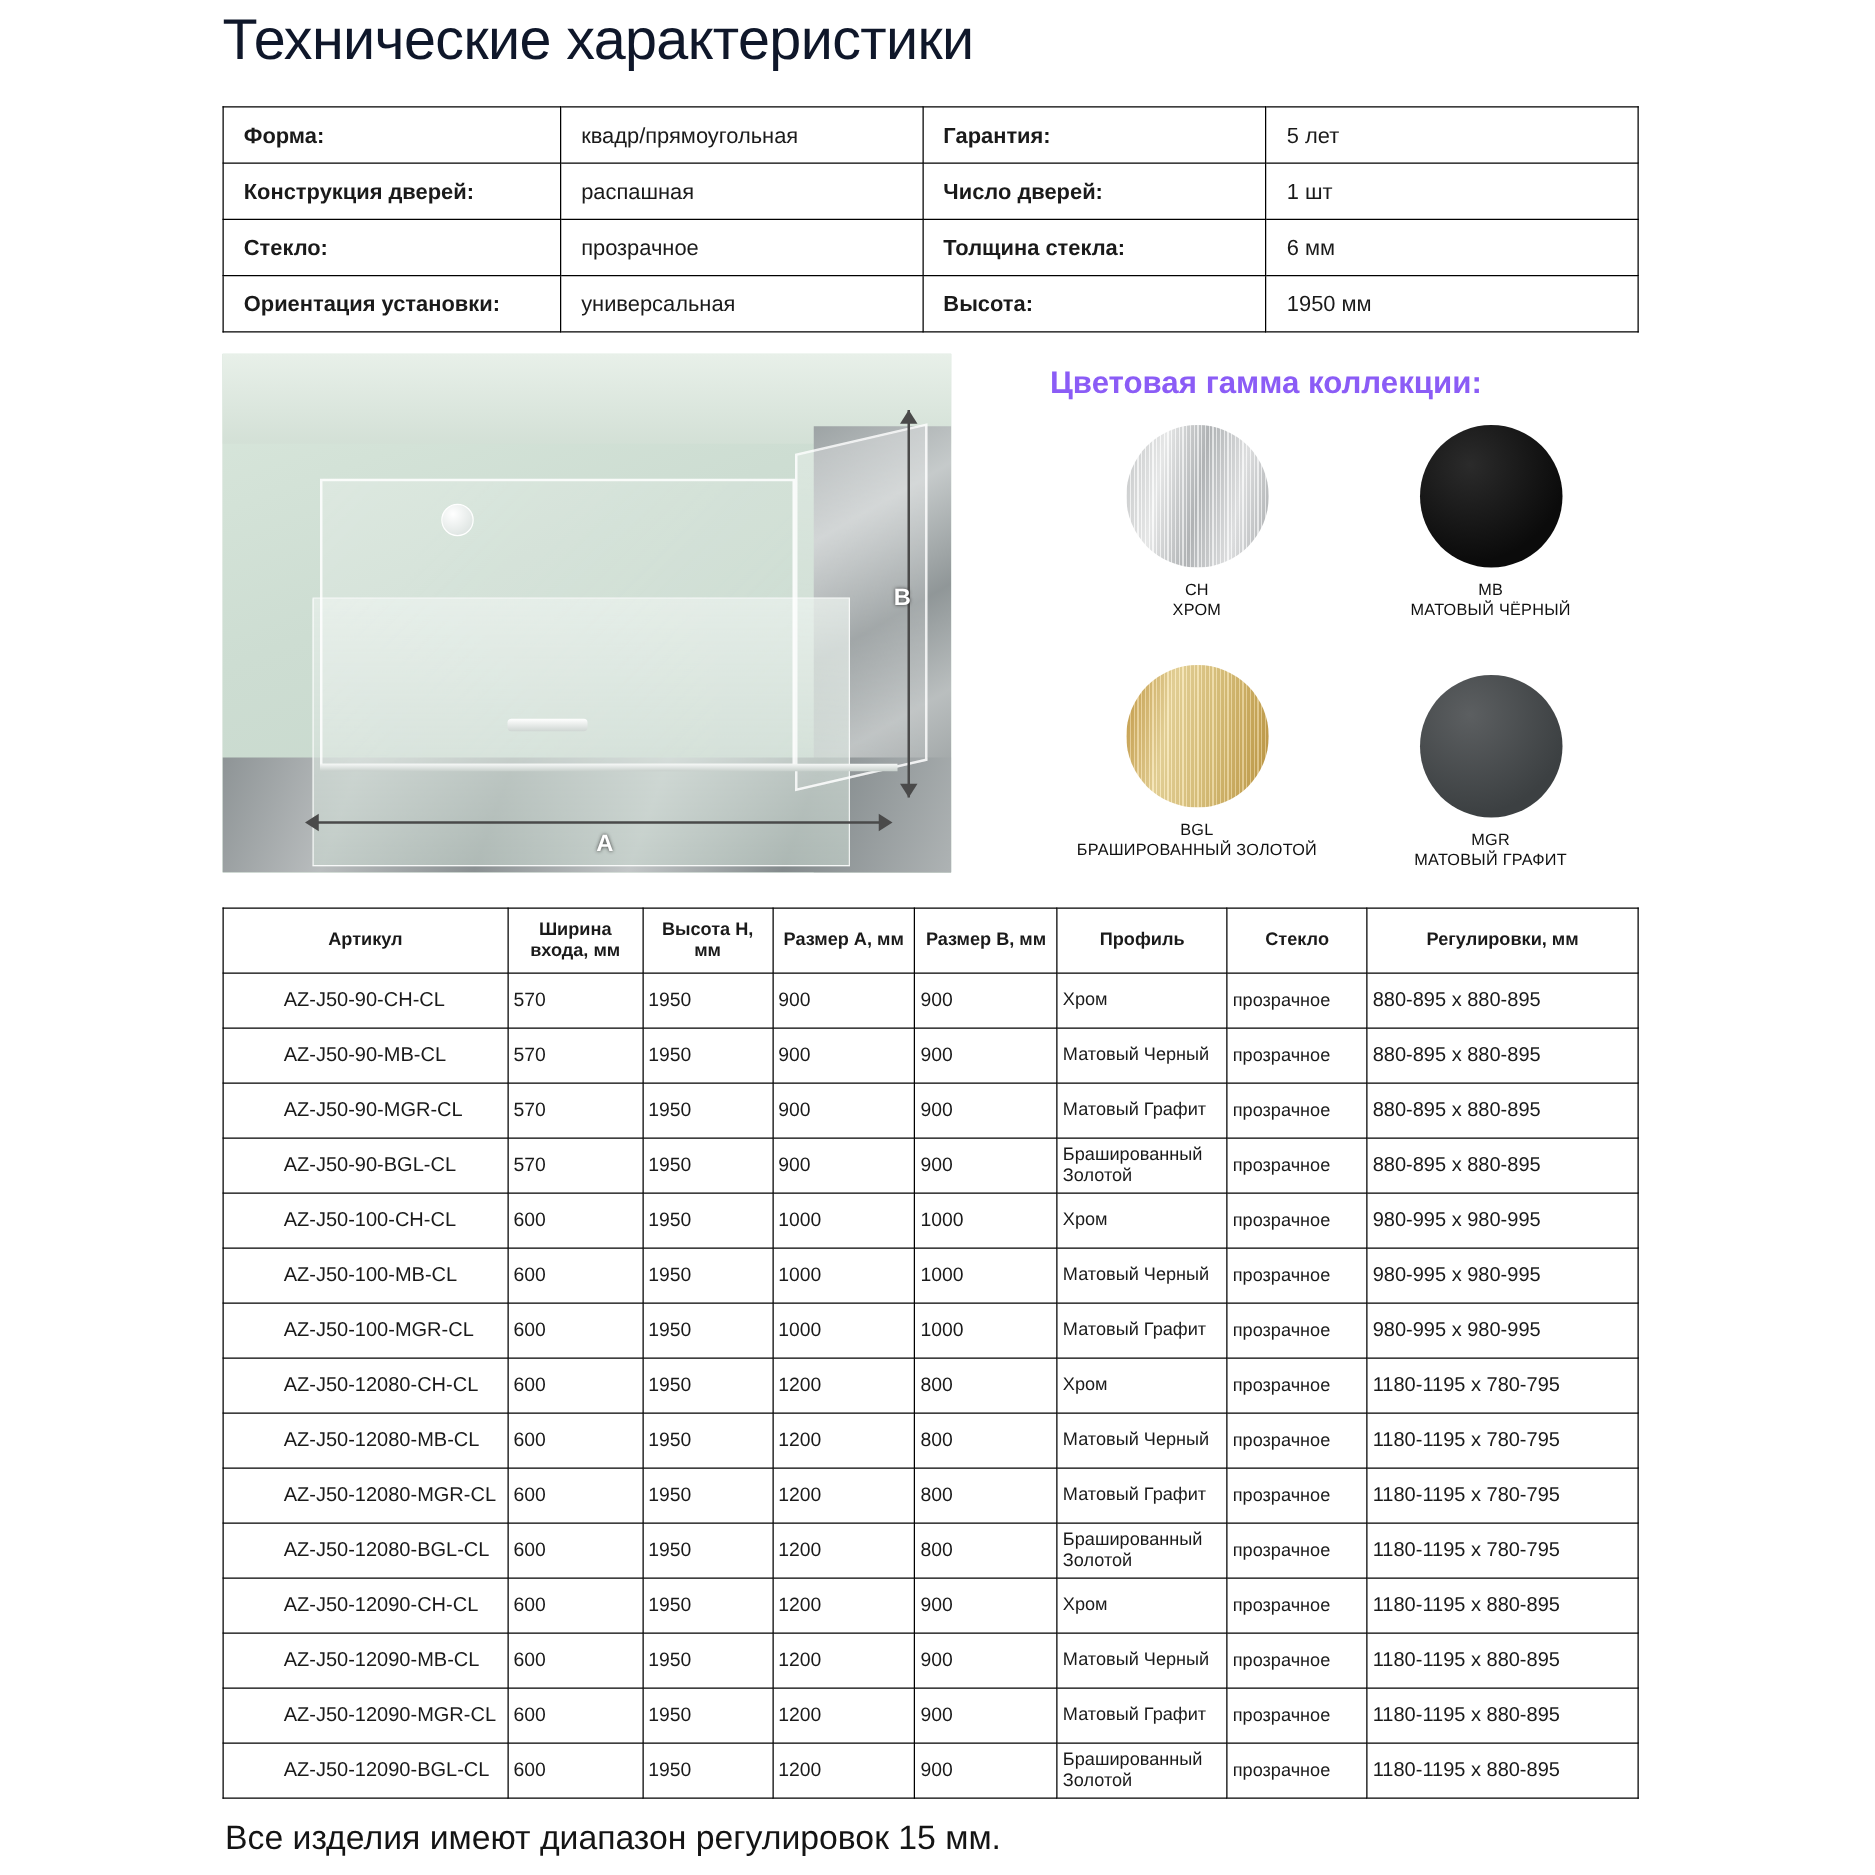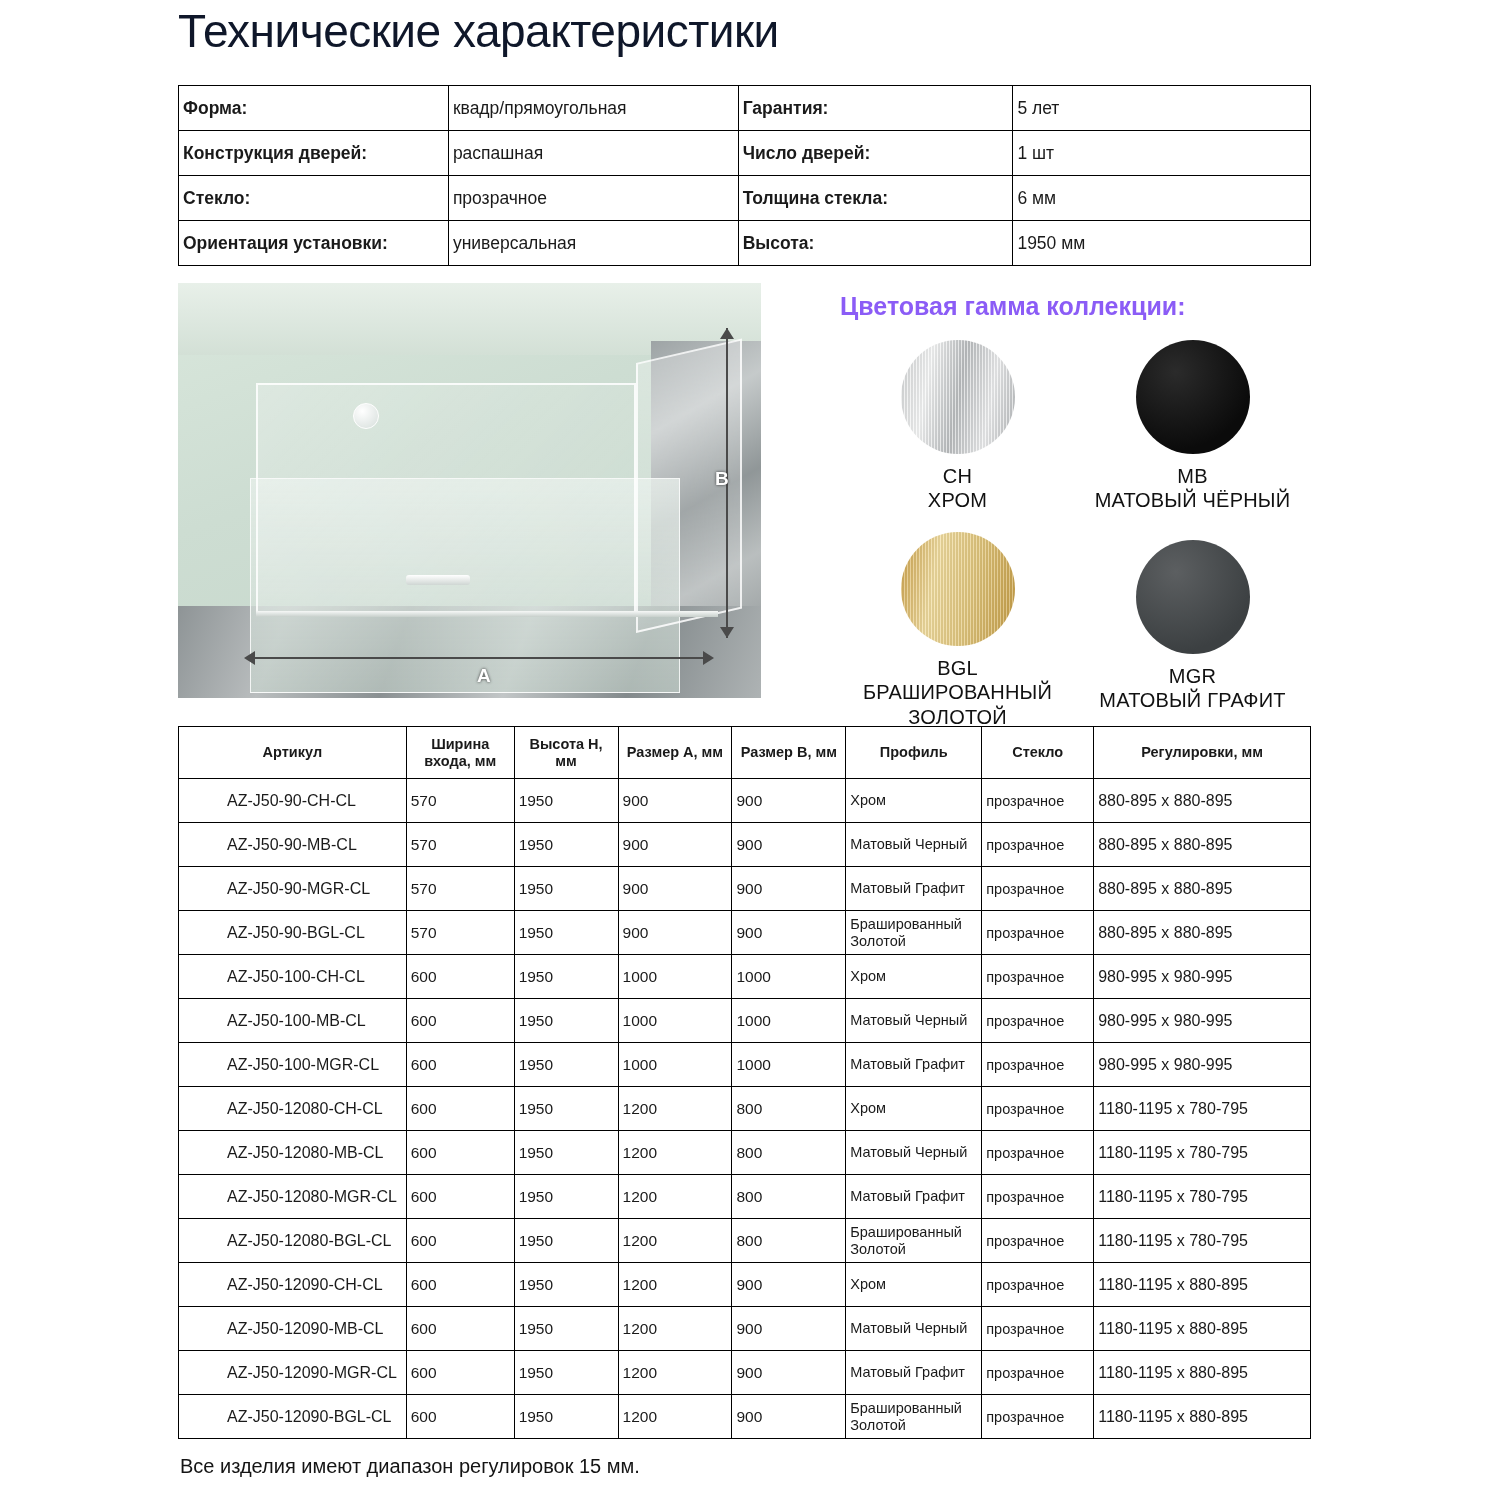--- a/index.html
+++ b/index.html
@@ -33,21 +33,21 @@
   .spec-table {
     position: absolute;
     left: 178px;
     top: 85px;
     width: 1133px;
     border-collapse: collapse;
     font-size: 17.5px;
   }
   .spec-table td {
     border: 1px solid #000;
-    padding: 7px 4px;
+    padding: 7px 16px;
     height: 45px;
     vertical-align: middle;
     white-space: nowrap;
   }
   .spec-table td.lbl { font-weight: bold; width: 270px; }
   .spec-table td.val { width: 290px; }
   .spec-table td.lbl2 { font-weight: bold; width: 275px; }
   .spec-table td.val2 { width: 298px; }
 
   
@@ -131,21 +131,21 @@
   .swatch {
     position: absolute;
     width: 235px;
     text-align: center;
   }
   .swatch .dot {
     width: 114px; height: 114px; border-radius: 50%;
     margin: 0 auto 10px auto;
   }
   .swatch .cap {
-    font-size: 20px; line-height: 1.22; color: #111;
+    font-size: 13px; line-height: 1.22; color: #111;
     text-transform: uppercase; letter-spacing: .2px;
   }
   .dot-ch {
     background:
       repeating-linear-gradient(90deg, rgba(255,255,255,.55) 0 1px, rgba(0,0,0,.05) 1px 3px),
       linear-gradient(100deg,#cfd1d2 0%,#f2f3f3 25%,#b9bcbe 50%,#e9eaeb 75%,#b2b5b7 100%);
   }
   .dot-mb { background: radial-gradient(circle at 35% 28%, #2b2b2b, #0b0b0b 70%); }
   .dot-bgl {
     background:
@@ -185,21 +185,21 @@
   .col-a { width: 114px; }
   .col-b { width: 114px; }
   .col-prof { width: 136px; }
   .col-glass { width: 112px; }
   .col-adj { width: 217px; }
 
   .footnote {
     position: absolute;
     left: 180px;
     top: 1455px;
-    font-size: 20px;
+    font-size: 27px;
     color: #141414;
   }
 </style>
 </head>
 <body>
 
 <div class="page">
 
   <h1 class="title">Технические характеристики</h1>
 

